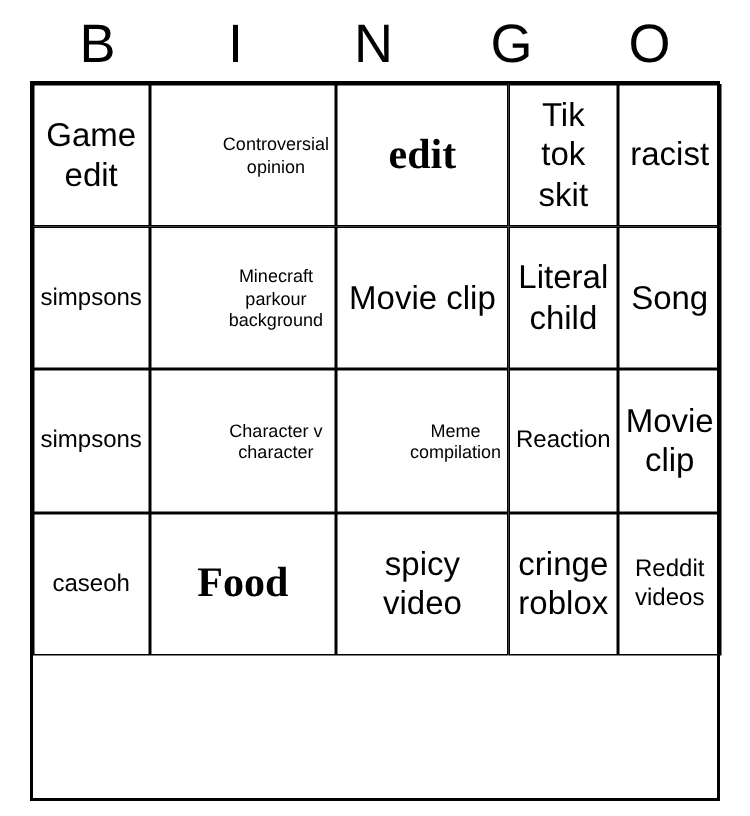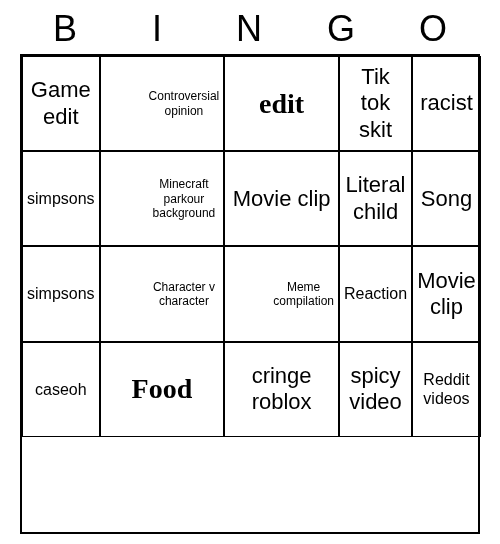--- a/index.html
+++ b/index.html
@@ -98,16 +98,16 @@
     <div class="cell large">Movie clip</div>
     <div class="cell large">Literal child</div>
     <div class="cell large">Song</div>
     <div class="cell medium">simpsons</div>
     <div class="cell small">Character v character</div>
     <div class="cell small">Meme compilation</div>
     <div class="cell medium">Reaction</div>
     <div class="cell large">Movie clip</div>
     <div class="cell medium">caseoh</div>
     <div class="cell xlarge">Food</div>
+    <div class="cell large">spicy video</div>
     <div class="cell large">cringe roblox</div>
-    <div class="cell large">spicy video</div>
     <div class="cell medium">Reddit videos</div>
   </div>
 
 </body></html>

